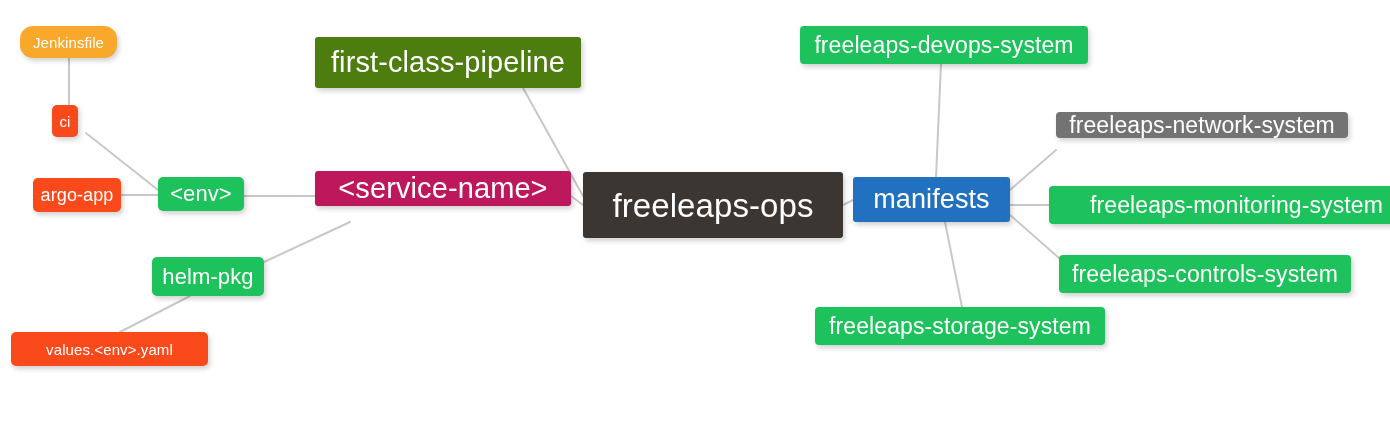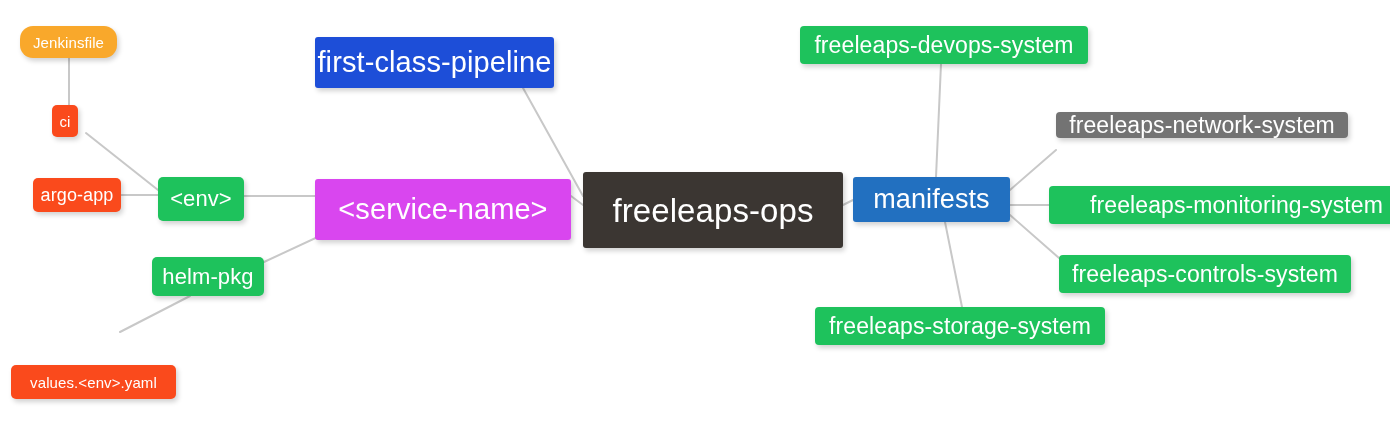--- a/index.html
+++ b/index.html
@@ -97,33 +97,33 @@
       <line x1="158" y1="195" x2="121" y2="195" stroke="#c8c8c8" stroke-width="2" stroke-linecap="round"></line>
       <line x1="69" y1="105" x2="69" y2="58" stroke="#c8c8c8" stroke-width="2" stroke-linecap="round"></line>
       <line x1="190" y1="296" x2="120" y2="332" stroke="#c8c8c8" stroke-width="2" stroke-linecap="round"></line>
       <line x1="936" y1="177" x2="941" y2="64" stroke="#c8c8c8" stroke-width="2" stroke-linecap="round"></line>
       <line x1="1010" y1="190" x2="1056" y2="150" stroke="#c8c8c8" stroke-width="2" stroke-linecap="round"></line>
       <line x1="1010" y1="205" x2="1049" y2="205" stroke="#c8c8c8" stroke-width="2" stroke-linecap="round"></line>
       <line x1="1010" y1="215" x2="1059" y2="258" stroke="#c8c8c8" stroke-width="2" stroke-linecap="round"></line>
       <line x1="945" y1="222" x2="962" y2="307" stroke="#c8c8c8" stroke-width="2" stroke-linecap="round"></line>
     </svg>
   <div id="node-layer">
-      <div class="node lvl-root" style="left: 583px; top: 172px; width: 260px; height: 76px; background: rgb(59, 54, 50);">
+      <div class="node lvl-root" style="left: 583px; top: 172px; width: 260px; height: 66px; background: rgb(59, 54, 50);">
         <span>freeleaps-ops</span>
       </div>
-      <div class="node lvl-1" style="left: 315px; top: 37px; width: 239px; height: 51px; background: #1d4ed8;">
+      <div class="node lvl-1" style="left: 315px; top: 37px; width: 266px; height: 51px; background: #4d7c0f;">
         <span>first-class-pipeline</span>
       </div>
-      <div class="node lvl-1" style="left: 315px; top: 171px; width: 256px; height: 61px; background: #d946ef; margin-top: 8px;">
+      <div class="node lvl-1" style="left: 315px; top: 171px; width: 256px; height: 35px; background: #be185d;">
         <span>&lt;service-name&gt;</span>
       </div>
       <div class="node lvl-1b" style="left: 853px; top: 177px; width: 157px; height: 45px; background: rgb(34, 112, 192);">
         <span>manifests</span>
       </div>
-      <div class="node lvl-2s" style="left: 158px; top: 177px; width: 86px; height: 44px; background: rgb(30, 194, 92);">
+      <div class="node lvl-2s" style="left: 158px; top: 177px; width: 86px; height: 34px; background: rgb(30, 194, 92);">
         <span>&lt;env&gt;</span>
       </div>
       <div class="node lvl-2s" style="left: 152px; top: 257px; width: 112px; height: 39px; background: rgb(30, 194, 92);">
         <span>helm-pkg</span>
       </div>
       <div class="node lvl-2" style="left: 800px; top: 26px; width: 288px; height: 38px; background: rgb(30, 194, 92);">
         <span>freeleaps-devops-system</span>
       </div>
       <div class="node lvl-2" style="left: 1056px; top: 112px; width: 292px; height: 26px; background: #737373;">
         <span>freeleaps-network-system</span>
@@ -136,20 +136,20 @@
       </div>
       <div class="node lvl-2" style="left: 815px; top: 307px; width: 290px; height: 38px; background: rgb(30, 194, 92);">
         <span>freeleaps-storage-system</span>
       </div>
       <div class="node lvl-3s" style="left: 52px; top: 105px; width: 26px; height: 32px; background: rgb(250, 74, 28);">
         <span>ci</span>
       </div>
       <div class="node lvl-3" style="left: 33px; top: 178px; width: 88px; height: 34px; background: rgb(250, 74, 28);">
         <span>argo-app</span>
       </div>
-      <div class="node lvl-3s" style="left: 11px; top: 332px; width: 165px; height: 34px; background: rgb(250, 74, 28); margin-top: 33px;">
+      <div class="node lvl-3s" style="left: 11px; top: 332px; width: 197px; height: 34px; background: rgb(250, 74, 28);">
         <span>values.&lt;env&gt;.yaml</span>
       </div>
       <div class="node lvl-4" style="left: 20px; top: 26px; width: 97px; height: 32px; background: rgb(249, 168, 43);">
         <span>Jenkinsfile</span>
       </div>
     </div>
 </div>
 
 </body></html>

